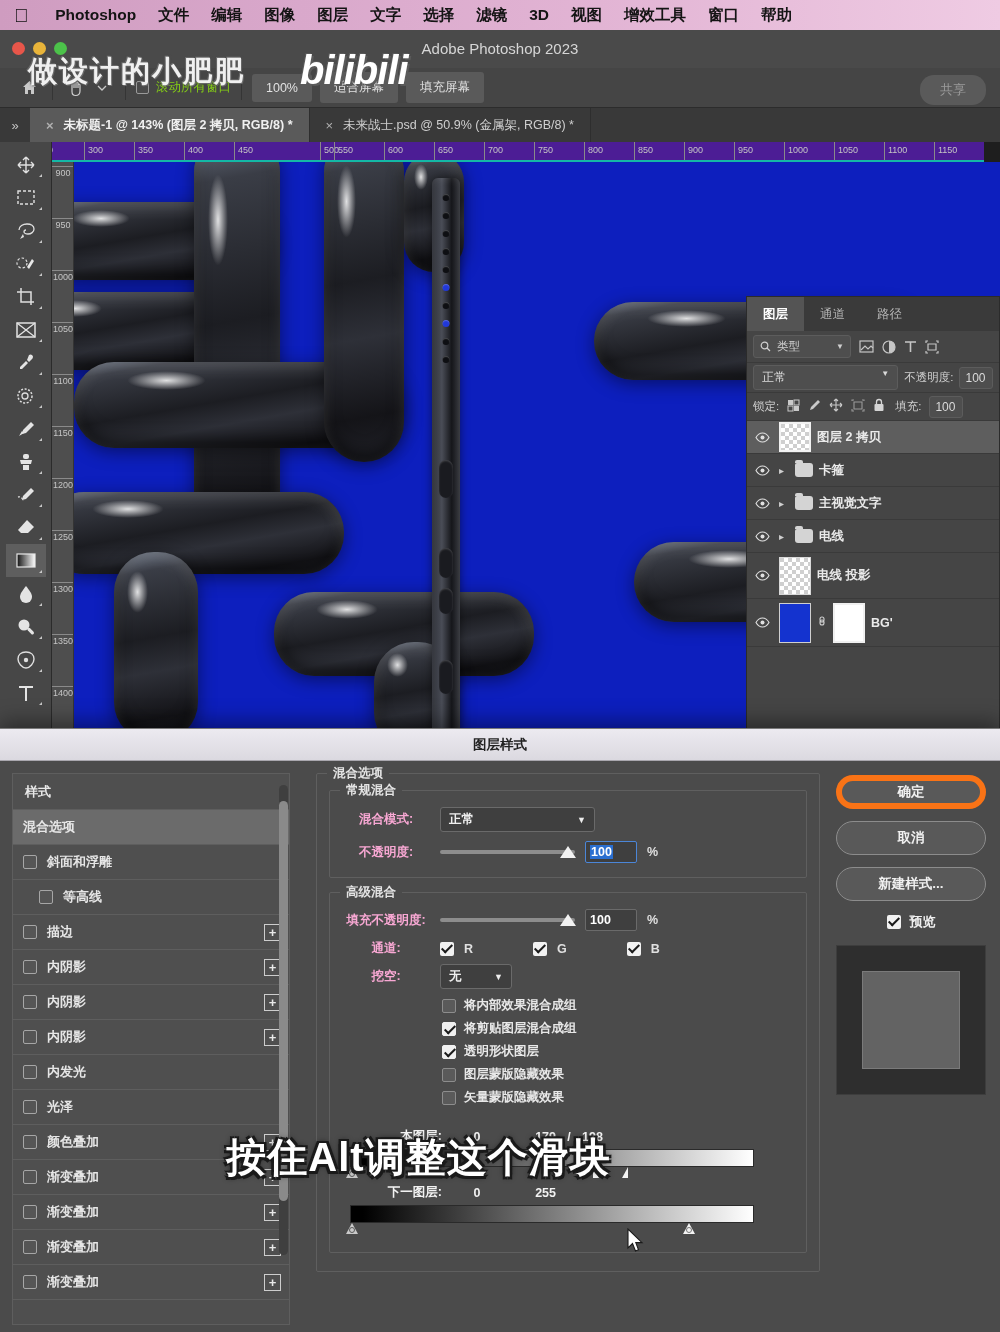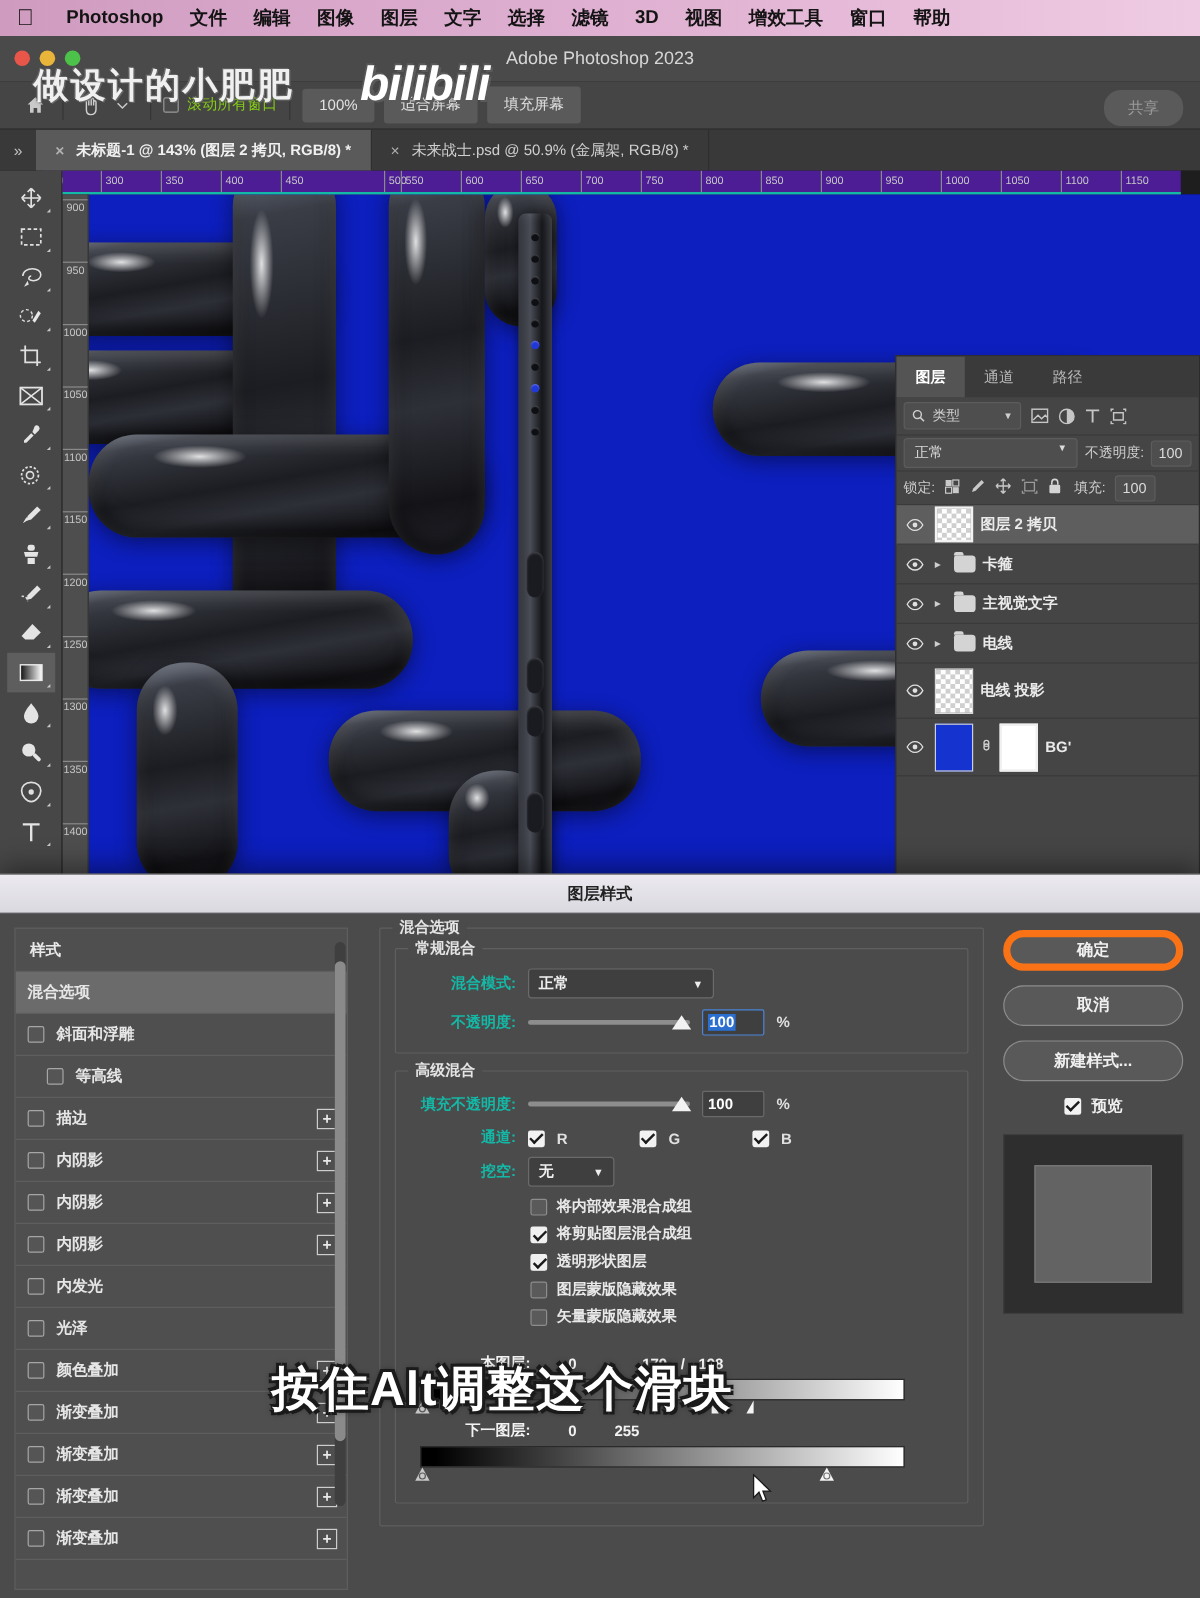--- a/index.html
+++ b/index.html
@@ -173,21 +173,21 @@
   .st-item.indent { padding-left:26px; }
   .cbox { width:14px;height:14px;border:1px solid #a6a6a6;background:#555; border-radius:2px; flex:none; }
   .plusbtn { position:absolute; right:8px; width:17px;height:17px;border:1px solid #cdcdcd; color:#e8e8e8; font-size:13px; display:flex;align-items:center;justify-content:center; line-height:1;}
   .st-scroll { position:absolute; right:12px; top:24px; width:9px; height:470px; background:#3f3f3f; border-radius:5px;}
   .st-thumb { position:absolute; right:12px; top:40px; width:9px; height:400px; background:#8a8a8a; border-radius:5px;}
 
   .opts-col { flex: 1; padding: 12px 10px 0 16px; }
   .sec { border:1px solid #5f5f5f; border-radius:2px; position:relative; padding:16px 12px 12px; margin-bottom:12px;}
   .sec-lab { position:absolute; top:-9px; left:10px; background:#4b4b4b; padding:0 6px; font-size:12.5px; color:#e4e4e4; font-weight:700;}
   .frow { display:flex; align-items:center; gap:10px; margin-bottom:9px; }
-  .flab { font-size:12.5px; color:#14b8a6; font-weight:700; text-align:right; white-space:nowrap;}
+  .flab { font-size:12.5px; color:#f9a8d4; font-weight:700; text-align:center; white-space:nowrap;}
   .selbox { background:#3f3f3f; border:1px solid #6a6a6a; border-radius:3px; height:25px; display:flex; align-items:center; justify-content:space-between; padding:0 8px; font-size:12.5px; color:#eee; font-weight:700;}
   .slider { position:relative; height:18px; display:flex; align-items:center; }
   .slider .track { height:4px; background:#8d8d8d; border-radius:2px; width:100%; }
   .sl-knob { position:absolute; width:0;height:0; border-left:8px solid transparent; border-right:8px solid transparent; border-bottom:12px solid #f2f2f2; top:3px;}
   .numin { background:#3f3f3f; border:1px solid #6a6a6a; border-radius:2px; height:22px; width:52px; display:flex; align-items:center; padding:0 4px; font-size:12.5px; color:#fff; font-weight:700;}
   .numin.focused { border:1px solid #4b86d8; }
   .numin.focused span { background:#2b6fd0; color:#fff; padding:0 1px; }
   .pct { font-size:12.5px; color:#e0e0e0; font-weight:700; }
   .chkrow { display:flex; align-items:center; gap:8px; margin-bottom:6px; font-size:12.5px; color:#e8e8e8; font-weight:700;}
   .cb2 { width:14px;height:14px;border:1px solid #8d8d8d; background:#5a5a5a; border-radius:2px; flex:none; position:relative;}
@@ -813,21 +813,21 @@
                   <span class="knob-half-l" style="left:243px;top:0"></span>
                   <span class="knob-half-r" style="left:272px;top:0"></span>
                 </div>
               </div>
             </div>
 
             <div class="bi-row" style="margin-top:2px">
               <div class="bi-nums">
                 <span style="width:100px;text-align:right">下一图层:</span>
                 <span style="width:70px;text-align:center">0</span>
-                <span style="width:44px;text-align:left">255</span>
+                <span style="width:44px;text-align:right">255</span>
               </div>
               <div style="position:relative;margin-left:8px;margin-right:40px">
                 <div class="gradbar"></div>
                 <div style="position:relative;height:13px">
                   <span class="knob-l" style="left:-4px;top:0">
                     <span style="position:absolute;left:-3px;top:4px;width:6px;height:6px;border:1px solid #5a5a5a;border-radius:50%"></span>
                   </span>
                   <span class="knob-l" style="left:333px;top:0;border-bottom-color:#f4f4f4">
                     <span style="position:absolute;left:-3px;top:4px;width:6px;height:6px;border:1px solid #777;border-radius:50%"></span>
                   </span>

